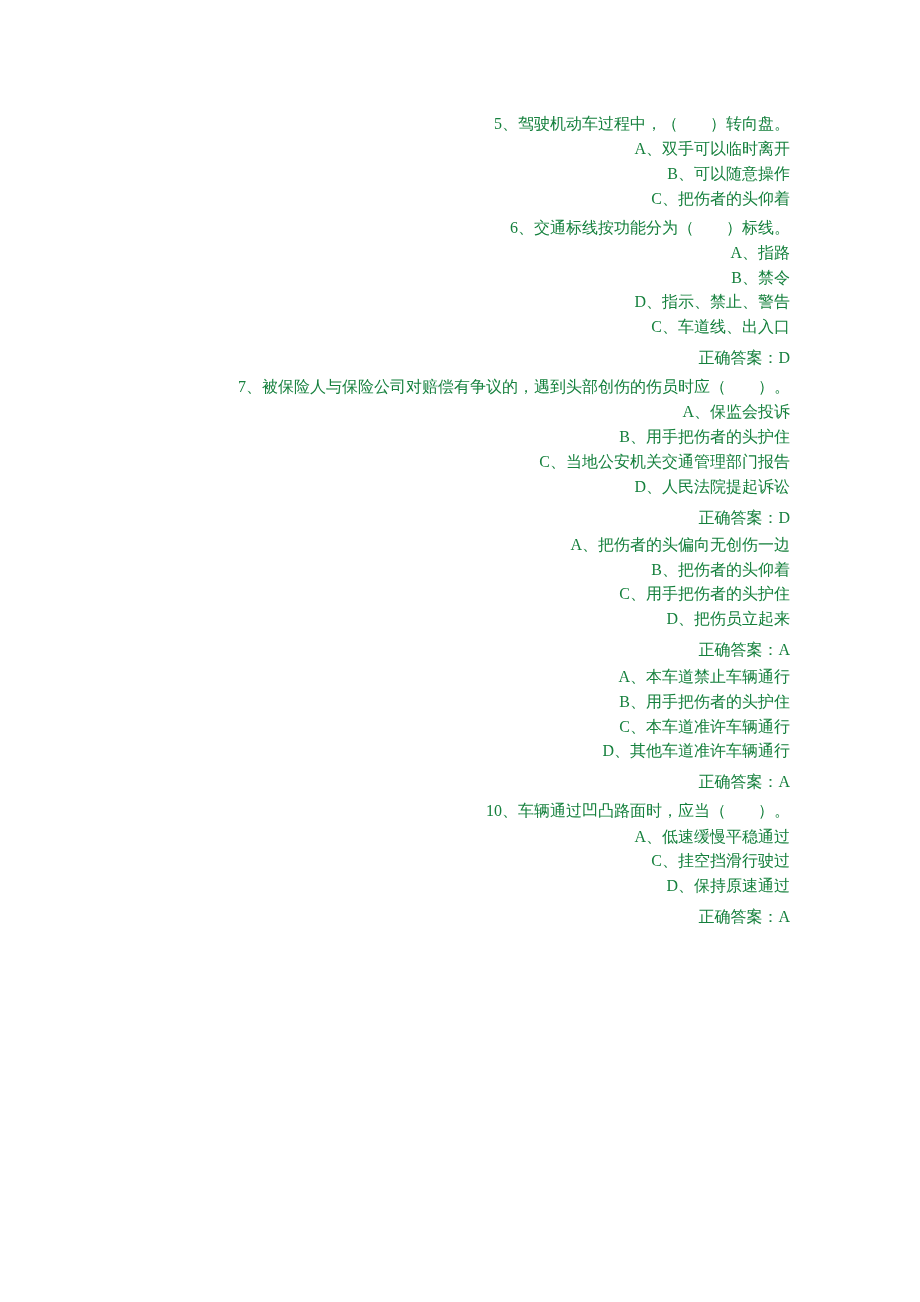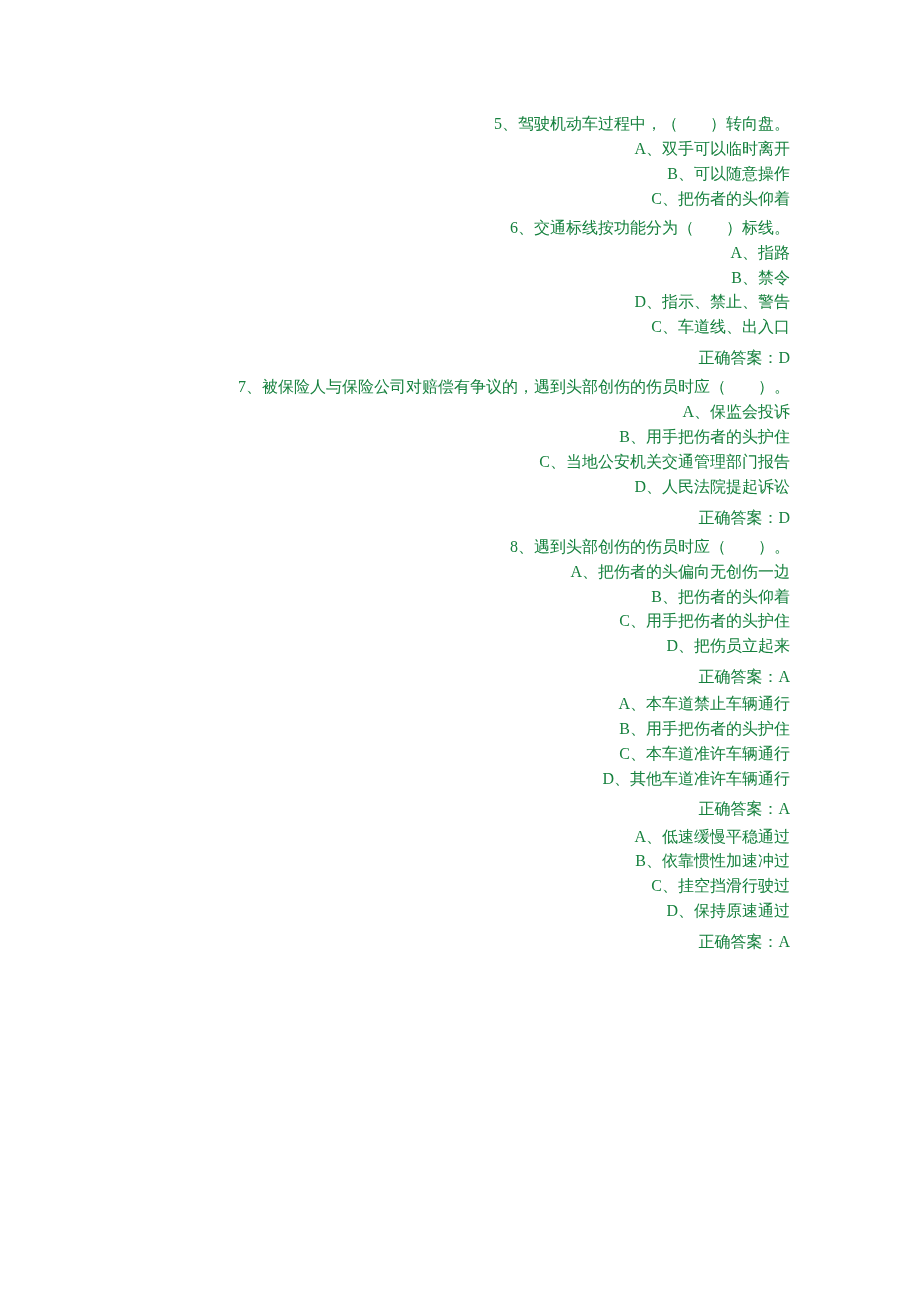--- a/index.html
+++ b/index.html
@@ -70,43 +70,42 @@
     <div class="options">
       <span class="option-row">A、保监会投诉</span>
       <span class="option-row">B、用手把伤者的头护住</span>
       <span class="option-row">C、当地公安机关交通管理部门报告</span>
       <span class="option-row">D、人民法院提起诉讼</span>
     </div>
   </div>
   <p class="answer-line"><span>正确答案：</span><span class="answer-letter">D</span></p>
 
   <div class="question">
-    <p class="q-stem"><span class="q-number">8</span><span>、遇到头部创伤的伤员时应（　　）。</span></p>
     <div class="options">
       <span class="option-row">A、把伤者的头偏向无创伤一边</span>
       <span class="option-row">B、把伤者的头仰着</span>
       <span class="option-row">C、用手把伤者的头护住</span>
       <span class="option-row">D、把伤员立起来</span>
     </div>
   </div>
   <p class="answer-line"><span>正确答案：</span><span class="answer-letter">A</span></p>
 
   <div class="question">
     <div class="options">
       <span class="option-row">A、本车道禁止车辆通行</span>
       <span class="option-row">B、用手把伤者的头护住</span>
       <span class="option-row">C、本车道准许车辆通行</span>
       <span class="option-row">D、其他车道准许车辆通行</span>
     </div>
   </div>
   <p class="answer-line"><span>正确答案：</span><span class="answer-letter">A</span></p>
 
   <div class="question">
+    <p class="q-stem"><span class="q-number">10</span><span>、车辆通过凹凸路面时，应当（　　）。</span></p>
     <div class="options">
       <span class="option-row">A、低速缓慢平稳通过</span>
-      <span class="option-row">B、依靠惯性加速冲过</span>
       <span class="option-row">C、挂空挡滑行驶过</span>
       <span class="option-row">D、保持原速通过</span>
     </div>
   </div>
   <p class="answer-line"><span>正确答案：</span><span class="answer-letter">A</span></p>
 
 </div>
 
 </body></html>

